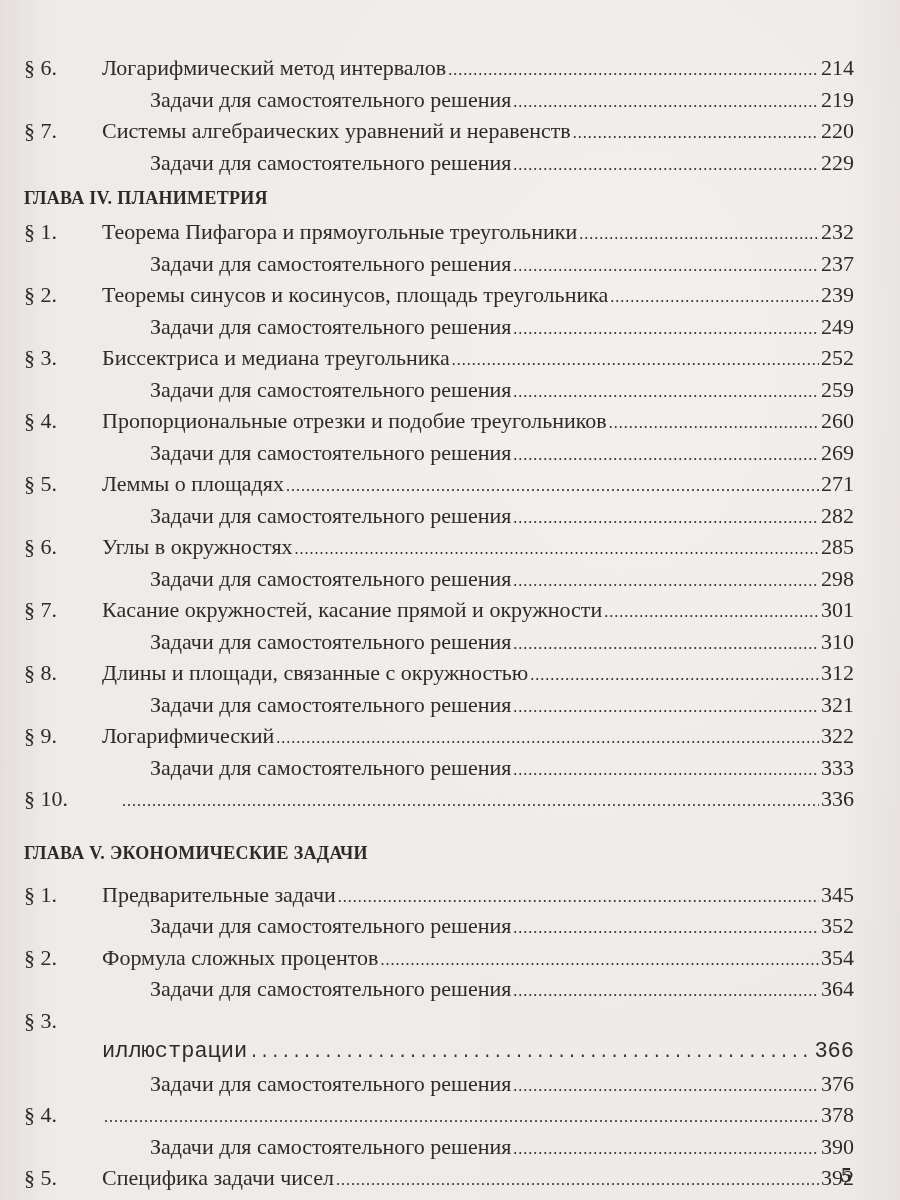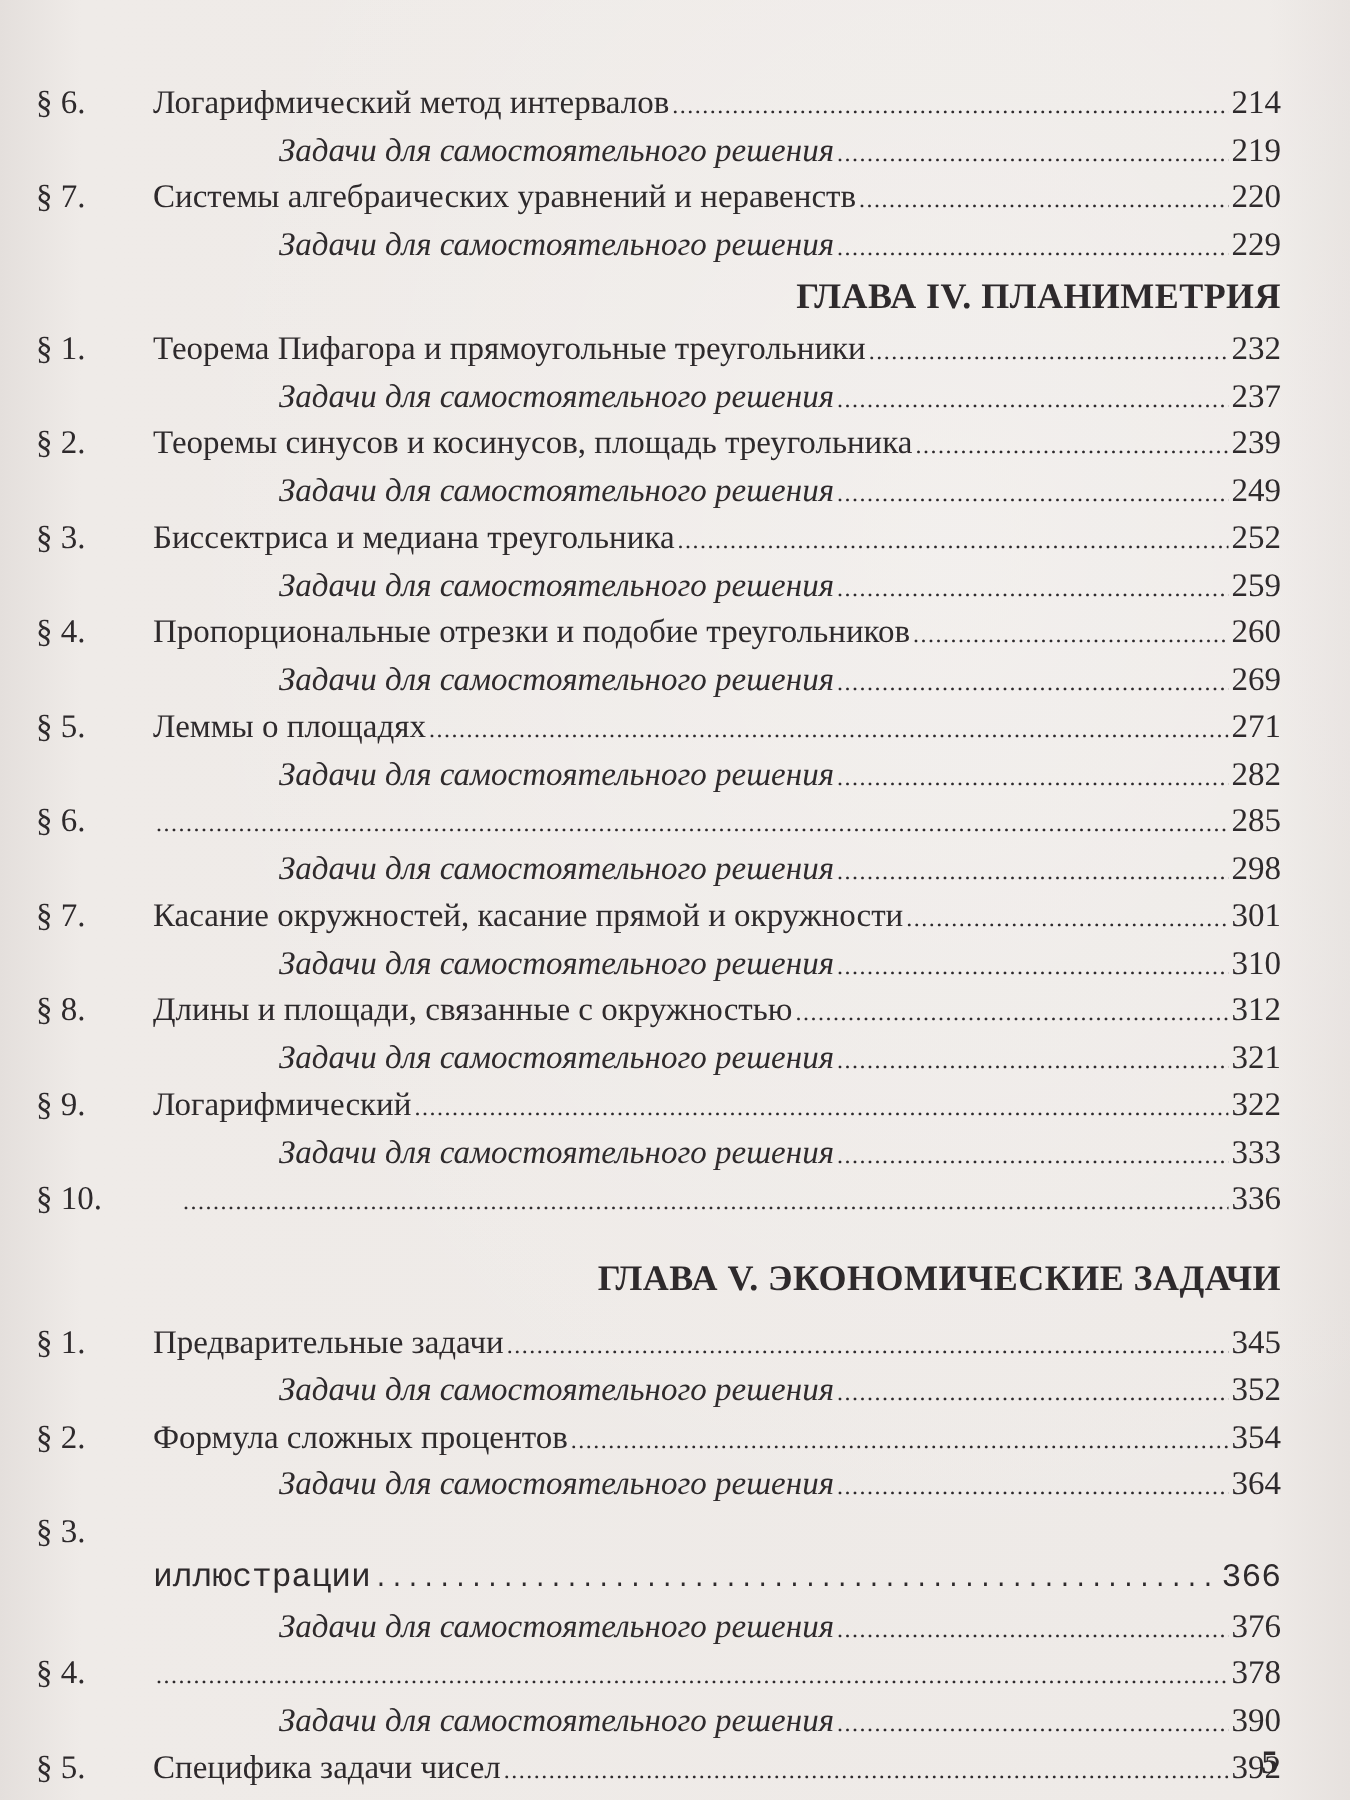--- a/index.html
+++ b/index.html
@@ -60,34 +60,32 @@
       content: "................................................................................................................................................................................................................................................";
     }
     .row .page-num {
       flex: 0 0 auto;
       text-align: left;
     }
     .row.sub {
       padding-left: 126px;
     }
     .row.sub .title {
-      font-style: italic;
-      margin-left: 36px;
     }
     .row.cont {
       padding-left: 78px;
       font-family: Liberation Mono, monospace;
     }
     .row.nodots .dots::before {
       content: "";
     }
     .chapter {
-      text-align: right;
+      text-align: left;
       font-weight: bold;
-      font-size: 24px;
+      font-size: 18px;
       height: 36px;
       line-height: 36px;
       letter-spacing: 0.3px;
       padding-top: 2px;
     }
     .chapter.gap {
       height: 52px;
       line-height: 52px;
       padding-top: 12px;
     }
@@ -177,20 +175,21 @@
         <span class="dots"></span>
         <span class="page-num">271</span>
       </div>
       <div class="row sub">
         <span class="title">Задачи для самостоятельного решения</span>
         <span class="dots"></span>
         <span class="page-num">282</span>
       </div>
       <div class="row">
         <span class="num">§ 6.</span>
+        <span class="title">Углы в окружностях</span>
         <span class="dots"></span>
         <span class="page-num">285</span>
       </div>
       <div class="row sub">
         <span class="title">Задачи для самостоятельного решения</span>
         <span class="dots"></span>
         <span class="page-num">298</span>
       </div>
       <div class="row">
         <span class="num">§ 7.</span>

